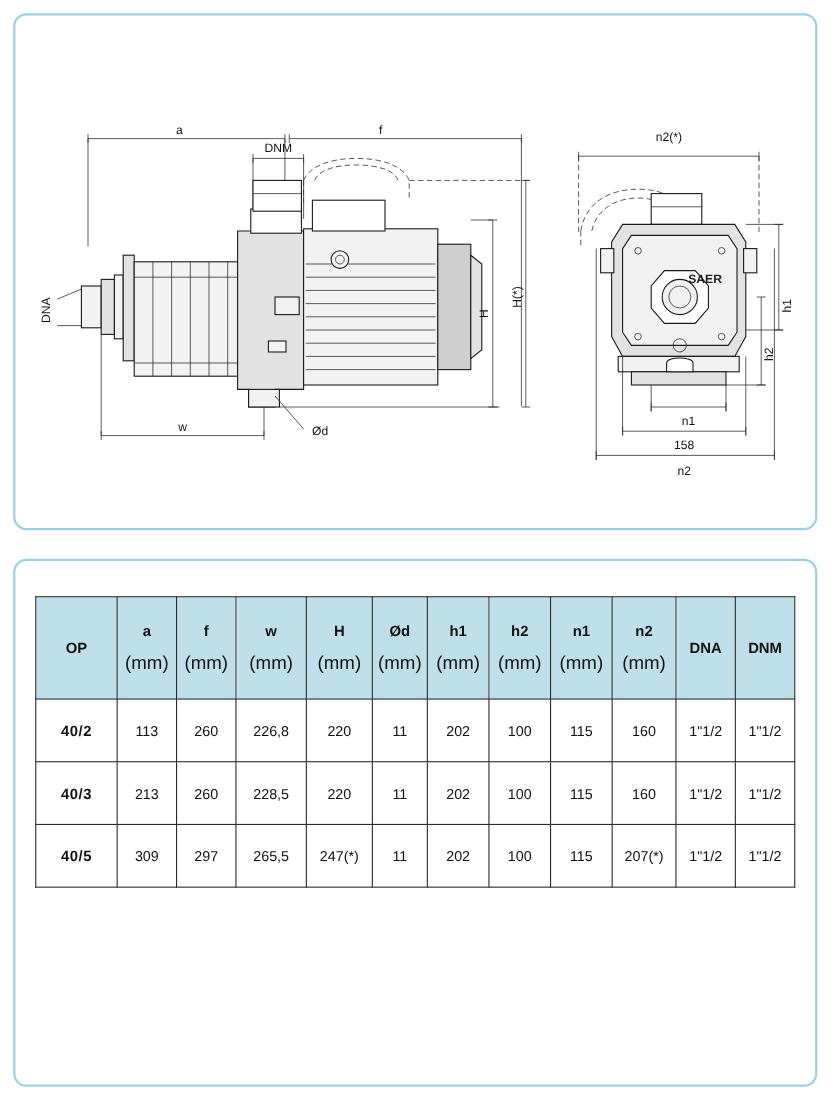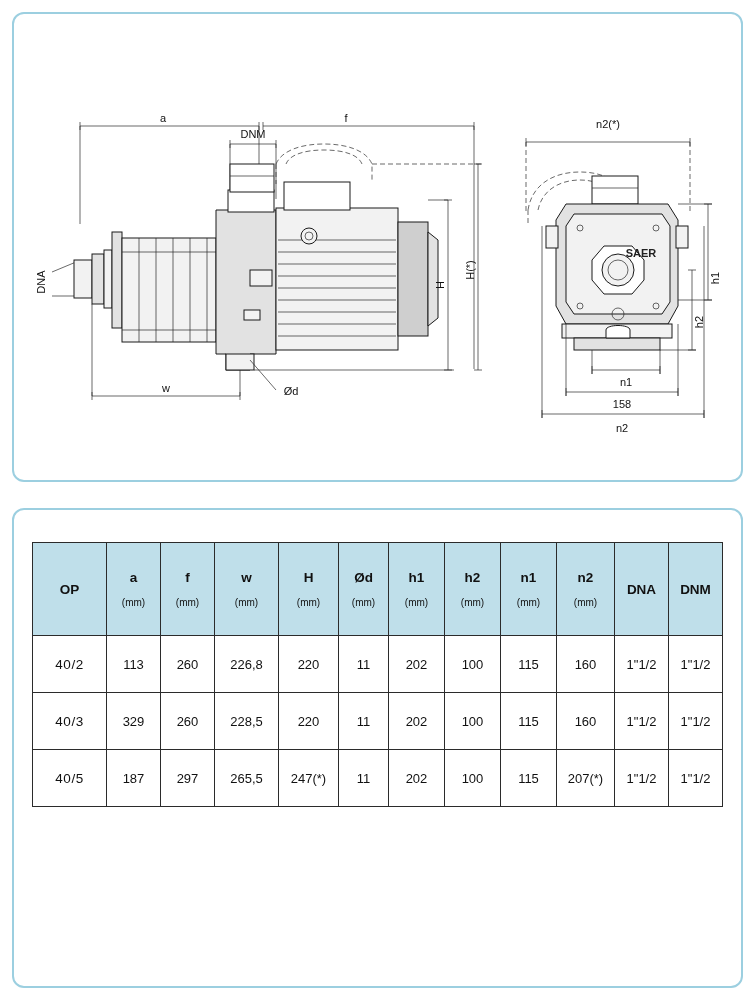--- a/index.html
+++ b/index.html
@@ -69,25 +69,25 @@
   }
   table.specs thead th {
     background: #bfdfea;
     height: 92px;
     font-weight: bold;
     font-size: 13.5px;
   }
   table.specs thead th .unit {
     display: block;
     font-weight: normal;
-    font-size: 10px;
+    font-size: 17px;
     margin-top: 12px;
   }
   table.specs tbody td.model {
-    font-weight: normal;
+    font-weight: bold;
     font-size: 13.5px;
     letter-spacing: 0.5px;
     margin-left: 30px;
   }
   
   col.c-op   { width: 74px; }
   col.c-a    { width: 54px; }
   col.c-f    { width: 54px; }
   col.c-w    { width: 64px; }
   col.c-h    { width: 60px; }
@@ -414,35 +414,35 @@
           <td>11</td>
           <td>202</td>
           <td>100</td>
           <td>115</td>
           <td>160</td>
           <td>1"1/2</td>
           <td>1"1/2</td>
         </tr>
         <tr>
           <td class="model">40/3</td>
-          <td>329</td>
+          <td>213</td>
           <td>260</td>
           <td>228,5</td>
           <td>220</td>
           <td>11</td>
           <td>202</td>
           <td>100</td>
           <td>115</td>
           <td>160</td>
           <td>1"1/2</td>
           <td>1"1/2</td>
         </tr>
         <tr>
           <td class="model">40/5</td>
-          <td>187</td>
+          <td>309</td>
           <td>297</td>
           <td>265,5</td>
           <td>247(*)</td>
           <td>11</td>
           <td>202</td>
           <td>100</td>
           <td>115</td>
           <td>207(*)</td>
           <td>1"1/2</td>
           <td>1"1/2</td>

